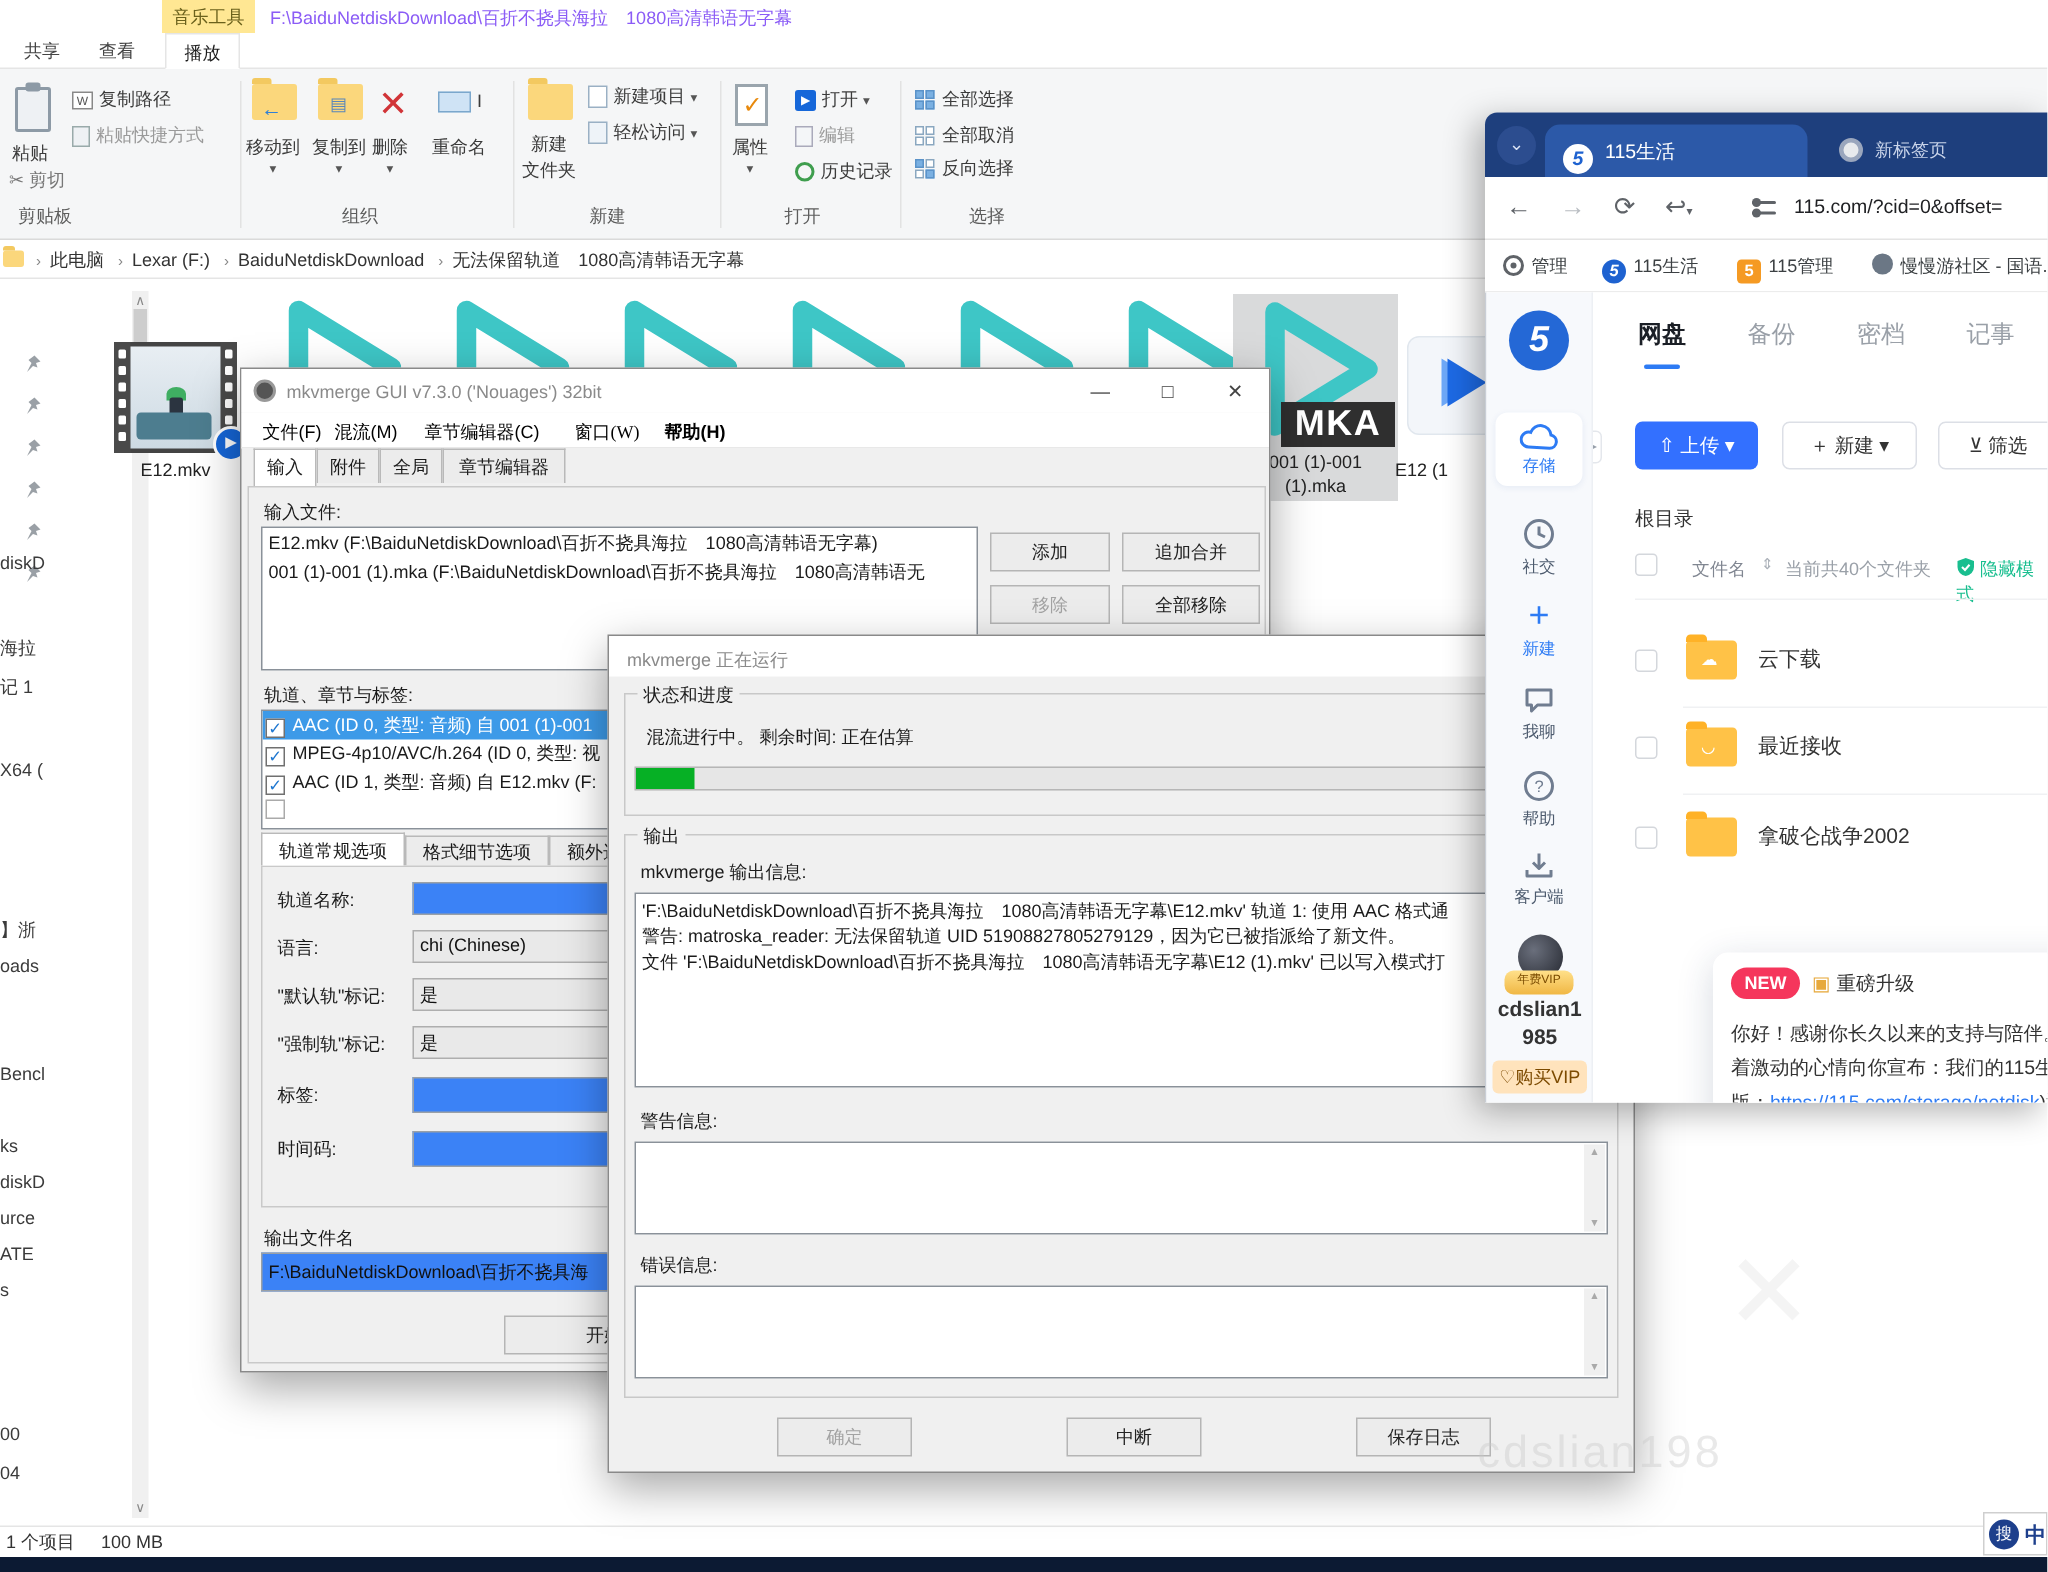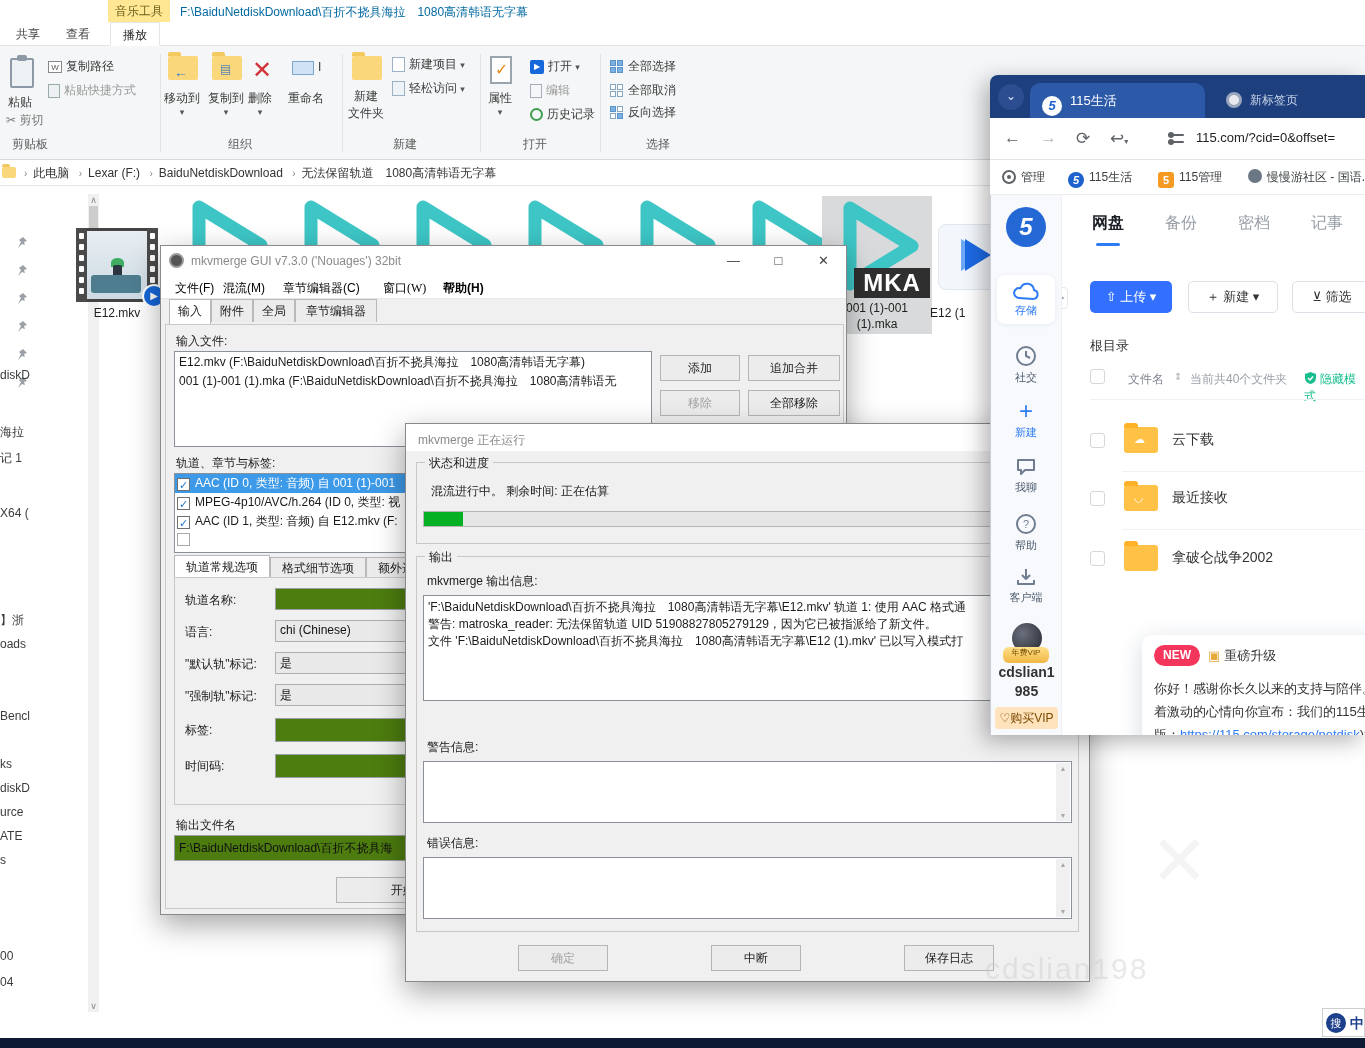--- a/index.html
+++ b/index.html
@@ -5,21 +5,21 @@
   * { margin:0; padding:0; box-sizing:border-box; }
   html,body { width:1365px; height:1048px; overflow:hidden; }
   body { font-family:"Liberation Sans","DejaVu Sans",sans-serif; background:#fff; position:relative; }
   .abs { position:absolute; }
   .screen { position:absolute; inset:0; }
 
   
   .explorer { position:absolute; inset:0; background:#fff; }
   .ex-titlebar { position:absolute; left:0; top:0; width:100%; height:22px; background:#fff; }
   .music-tab { position:absolute; left:108px; top:0; width:62px; height:22px; background:#ffe793; color:#6b611c; font-size:12px; text-align:center; line-height:22px; }
-  .ex-path { position:absolute; left:180px; top:4px; font-size:12px; color:#0369a1; }
+  .ex-path { position:absolute; left:180px; top:4px; font-size:12px; color:#8b5cf6; }
   .ex-ribbontabs { position:absolute; left:0; top:22px; width:100%; height:24px; background:#fff; border-bottom:1px solid #e5e5e5; }
   .rtab { position:absolute; top:0; height:24px; line-height:24px; font-size:12px; color:#444; text-align:center; }
   .rtab.active { background:#fff; border:1px solid #e5e5e5; border-bottom:1px solid #fff; color:#1b1b1b; }
   .ex-ribbon { position:absolute; left:0; top:46px; width:100%; height:114px; background:#f5f6f7; border-bottom:1px solid #dadada; }
   .rsep { position:absolute; top:8px; width:1px; height:98px; background:#e2e2e2; }
   .rlabel { position:absolute; font-size:12px; color:#5d5d5d; text-align:center; }
   .rbtn { position:absolute; font-size:12px; color:#3b3b3b; white-space:nowrap; }
   .ric { display:inline-block; vertical-align:middle; margin-right:4px; }
   .fld { display:inline-block; width:18px; height:13px; background:#fbd77c; border-radius:2px; position:relative; }
   .fld::before { content:""; position:absolute; left:0; top:-3px; width:8px; height:3px; background:#f3c960; border-radius:2px 2px 0 0; }
@@ -73,21 +73,21 @@
   .wbtn { position:absolute; background:#ececec; border:1px solid #b5b5b5; font-size:12px; color:#222; text-align:center; }
   .wbtn.dis { color:#a3a3a3; }
   .listbox { position:absolute; background:#fff; border:1px solid #8a9199; overflow:hidden; }
   .lb-line { font-size:12px; color:#1b1b1b; white-space:nowrap; padding:2px 4px 0 4px; }
   .cb { display:inline-block; width:13px; height:13px; background:#fff; border:1px solid #707070; vertical-align:-2px; margin:0 5px 0 2px; text-align:center; line-height:12px; font-size:11px; color:#1f77d0; }
   .trow { height:19px; line-height:19px; font-size:12px; white-space:nowrap; color:#1b1b1b; }
   .trow.sel { background:#3d9ae8; color:#fff; }
   .gbox { position:absolute; border:1px solid #c8c8c8; }
   .gleg { position:absolute; top:-8px; left:8px; background:#f0f0f0; padding:0 4px; font-size:12px; color:#1b1b1b; }
   .flabel { position:absolute; font-size:12px; color:#1b1b1b; white-space:nowrap; }
-  .finput { position:absolute; background:#4d7c0f; border:1px solid #9aa0a6; font-size:12px; color:#111; padding:2px 4px; overflow:hidden; white-space:nowrap; }
+  .finput { position:absolute; background:#3b82f6; border:1px solid #9aa0a6; font-size:12px; color:#111; padding:2px 4px; overflow:hidden; white-space:nowrap; }
   .fcombo { position:absolute; background:#e9e9e9; border:1px solid #aeaeae; font-size:12px; color:#111; padding:2px 4px; overflow:hidden; white-space:nowrap; }
   .mtab { position:absolute; top:0; height:23px; line-height:23px; text-align:center; font-size:12px; color:#1b1b1b; background:#ececec; border:1px solid #b9b9b9; border-bottom:none; }
   .mtab.active { background:#fff; height:25px; z-index:2; }
   .textbox { position:absolute; background:#fff; border:1px solid #8a9199; }
   .tb-line { font-size:12px; color:#1b1b1b; white-space:nowrap; padding:0 4px; line-height:17px; }
   .vscroll { position:absolute; top:1px; right:1px; bottom:1px; width:14px; background:#f0f0f0; }
   .vscroll::before { content:"▲"; position:absolute; top:2px; left:0; width:14px; text-align:center; font-size:7px; color:#a9a9a9; }
   .vscroll::after { content:"▼"; position:absolute; bottom:2px; left:0; width:14px; text-align:center; font-size:7px; color:#a9a9a9; }
   .progress { position:absolute; height:16px; background:#e6e6e6; border:1px solid #b6b6b6; }
   .progress .fill { height:100%; background:#06b025; }
@@ -333,20 +333,24 @@
         <div class="playbadge">▶</div>
       </div>
       <div class="lbl-e12">E12.mkv</div>
 
       <div class="e121-card">
           <div class="e121-logo"></div>
         </div>
       <div class="lbl-e121">E12 (1</div>
     </div>
 
+    <div class="ex-status">
+      <span style="margin-left:4px;">1 个项目</span>
+      <span style="margin-left:14px;">100 MB</span>
+    </div>
   </div>
 
   <div class="wm" style="left:260px;top:380px;">✕</div>
   <div class="wm" style="left:600px;top:640px;">✕</div>
   <div class="wm" style="left:880px;top:430px;">✕</div>
   <div class="wm" style="left:1150px;top:820px;">✕</div>
   <div class="wm" style="left:420px;top:860px;">✕</div>
   <div class="ghost" style="left:985px;top:952px;">cdslian198</div>
 
   <div class="win" style="left:160px;top:245px;width:687px;height:670px;z-index:10;">
@@ -424,21 +428,21 @@
       <span class="gleg">状态和进度</span>
       <span class="flabel" style="left:14px;top:20px;">混流进行中。 剩余时间: 正在估算</span>
       <div class="progress" style="left:6px;top:48px;width:649px;">
           <div class="fill" style="width: 6%;"></div>
         </div>
     </div>
 
     <div class="gbox" style="left:10px;top:132px;width:663px;height:376px;">
       <span class="gleg">输出</span>
       <span class="flabel" style="left:10px;top:16px;">mkvmerge 输出信息:</span>
-      <div class="textbox" style="left:6px;top:38px;width:649px;height:106px;">
+      <div class="textbox" style="left:6px;top:38px;width:649px;height:130px;">
         <div class="tb-line" style="padding-top:3px;">'F:\BaiduNetdiskDownload\百折不挠具海拉　1080高清韩语无字幕\E12.mkv' 轨道 1: 使用 AAC 格式通</div>
         <div class="tb-line">警告: matroska_reader: 无法保留轨道 UID 51908827805279129，因为它已被指派给了新文件。</div>
         <div class="tb-line">文件 'F:\BaiduNetdiskDownload\百折不挠具海拉　1080高清韩语无字幕\E12 (1).mkv' 已以写入模式打</div>
       </div>
       <span class="flabel" style="left:10px;top:182px;">警告信息:</span>
       <div class="textbox" style="left:6px;top:204px;width:649px;height:62px;">
           <div class="vscroll"></div>
         </div>
       <span class="flabel" style="left:10px;top:278px;">错误信息:</span>
       <div class="textbox" style="left:6px;top:300px;width:649px;height:62px;">

